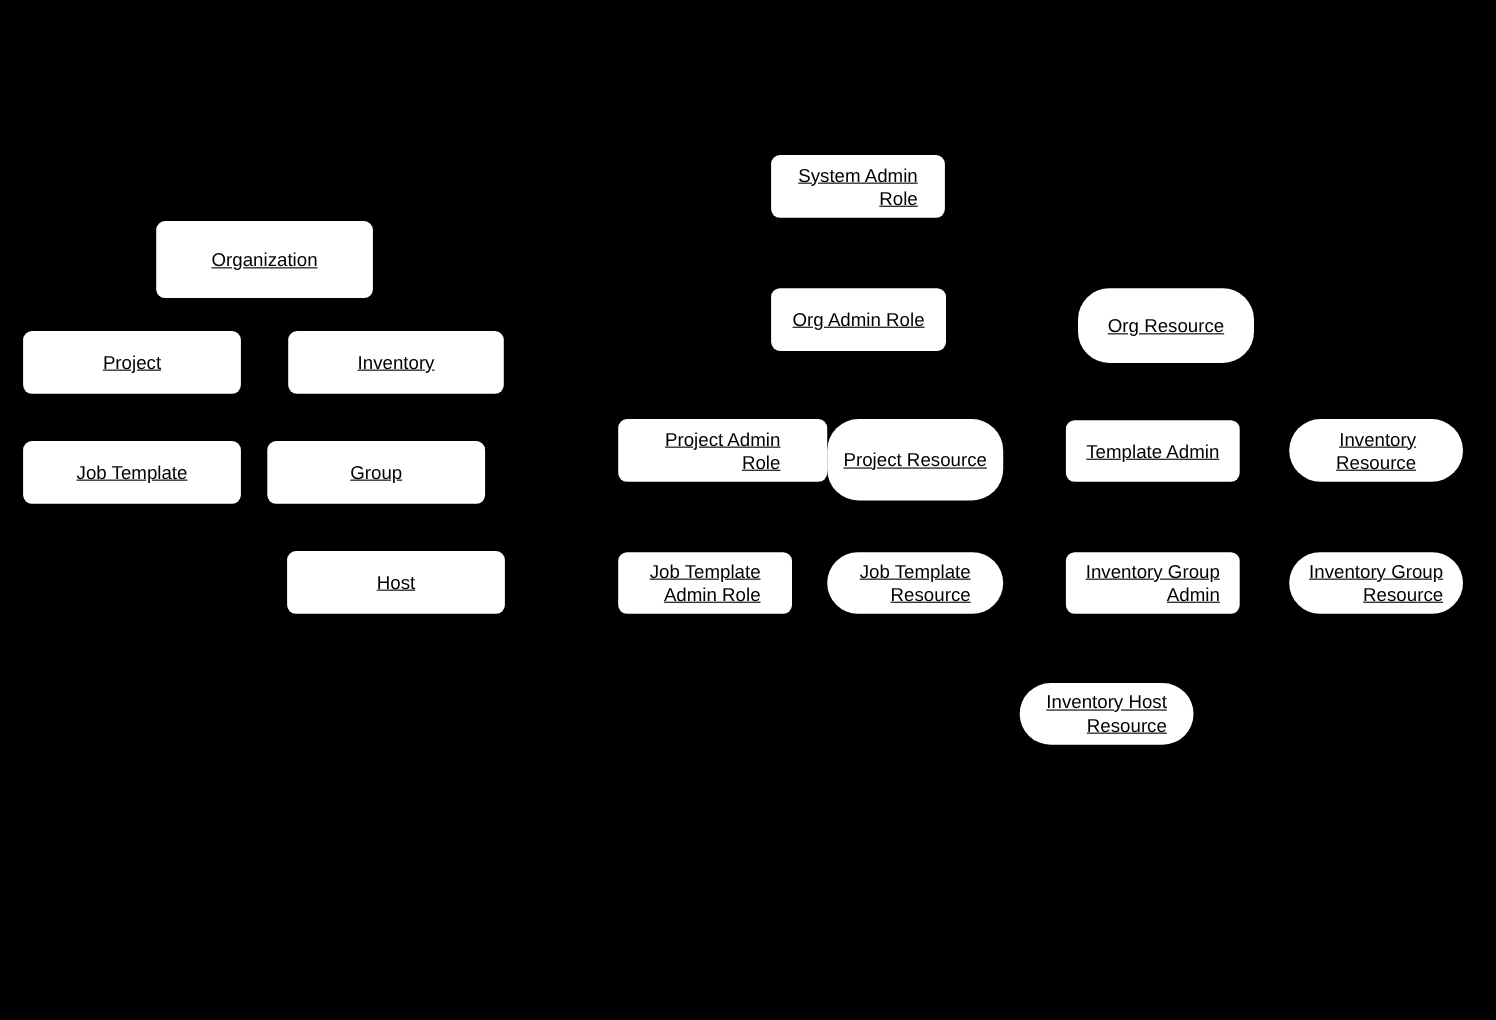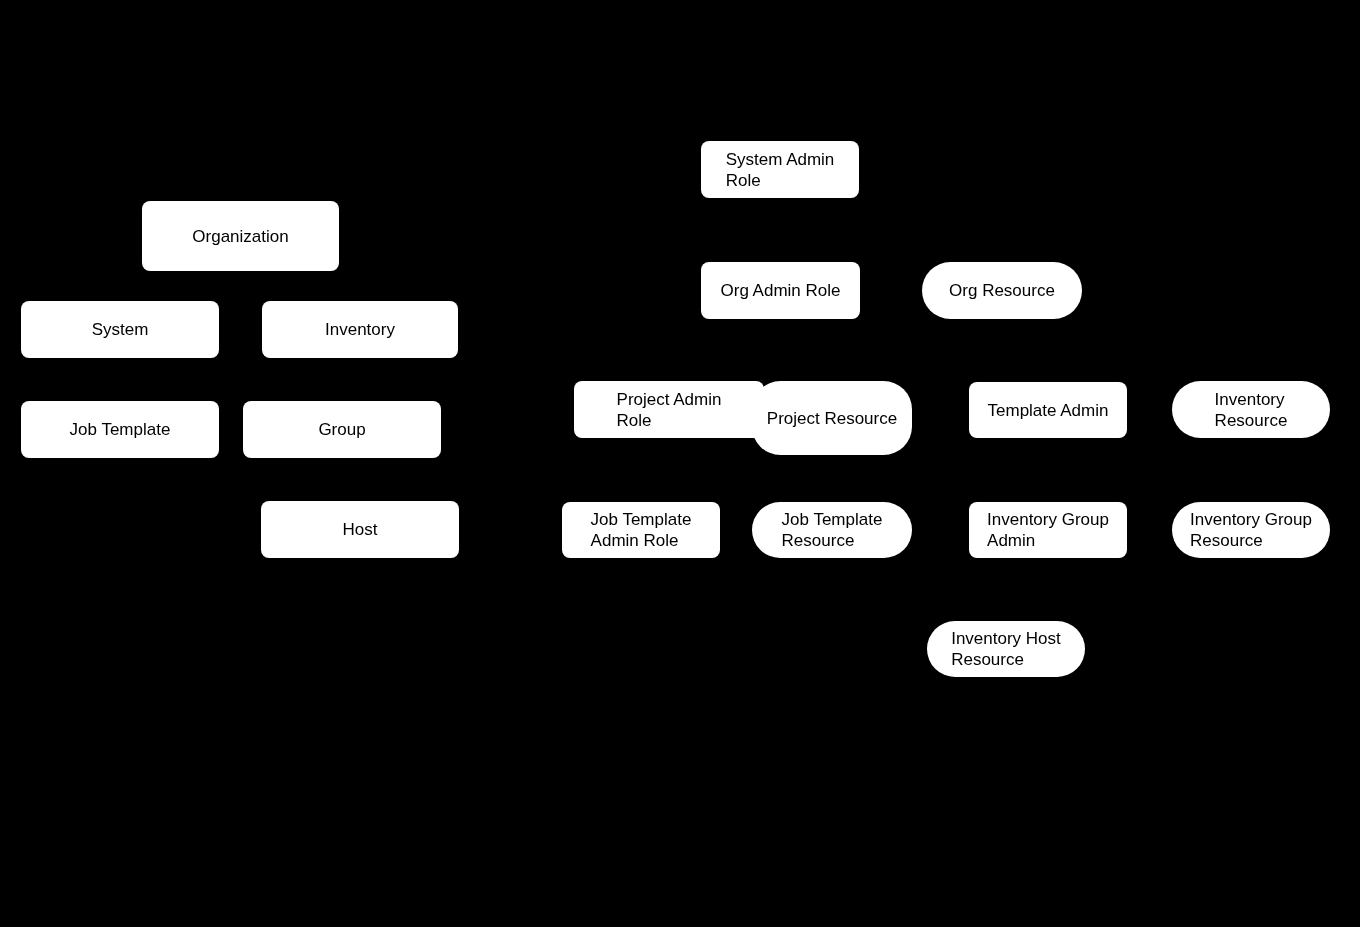--- a/index.html
+++ b/index.html
@@ -20,54 +20,55 @@
     background:var(--bg);
   }
   .node{
     position:absolute;
     box-sizing:border-box;
     background:var(--node-fill);
     color:var(--node-text);
     display:flex;
     align-items:center;
     justify-content:center;
-    text-align:left;
+    text-align:right;
     font-size:17px;
     line-height:21px;
     white-space:pre-line;
     padding:2px 4px;
+    text-decoration:underline;
   }
   .rect{border-radius:8px;}
   .pill{border-radius:28.5px;}
 </style>
 </head>
 <body>
 
 <div class="canvas">
 
   <div class="node rect" style="left:142px;top:201px;width:197px;height:70px">Organization</div>
 
-  <div class="node rect" style="left:21px;top:301px;width:198px;height:57px">System</div>
+  <div class="node rect" style="left:21px;top:301px;width:198px;height:57px">Project</div>
 
   <div class="node rect" style="left:262px;top:301px;width:196px;height:57px">Inventory</div>
 
   <div class="node rect" style="left:21px;top:401px;width:198px;height:57px">Job Template</div>
 
   <div class="node rect" style="left:243px;top:401px;width:198px;height:57px">Group</div>
 
   <div class="node rect" style="left:261px;top:501px;width:198px;height:57px">Host</div>
 
   <div class="node rect" style="left:701px;top:141px;width:158px;height:57px">System Admin
 Role</div>
 
   <div class="node rect" style="left:701px;top:262px;width:159px;height:57px">Org Admin Role</div>
 
-  <div class="node pill" style="left:922px;top:262px;width:160px;height:57px">Org Resource</div>
+  <div class="node pill" style="left:980px;top:262px;width:160px;height:68px">Org Resource</div>
 
-  <div class="node rect" style="left:574px;top:381px;width:190px;height:57px">Project Admin
+  <div class="node rect" style="left:562px;top:381px;width:190px;height:57px">Project Admin
 Role</div>
 
   <div class="node pill" style="left:752px;top:381px;width:160px;height:74px">Project Resource</div>
 
   <div class="node rect" style="left:969px;top:382px;width:158px;height:56px">Template Admin</div>
 
   <div class="node pill" style="left:1172px;top:381px;width:158px;height:57px">Inventory
 Resource</div>
 
   <div class="node rect" style="left:562px;top:502px;width:158px;height:56px">Job Template

